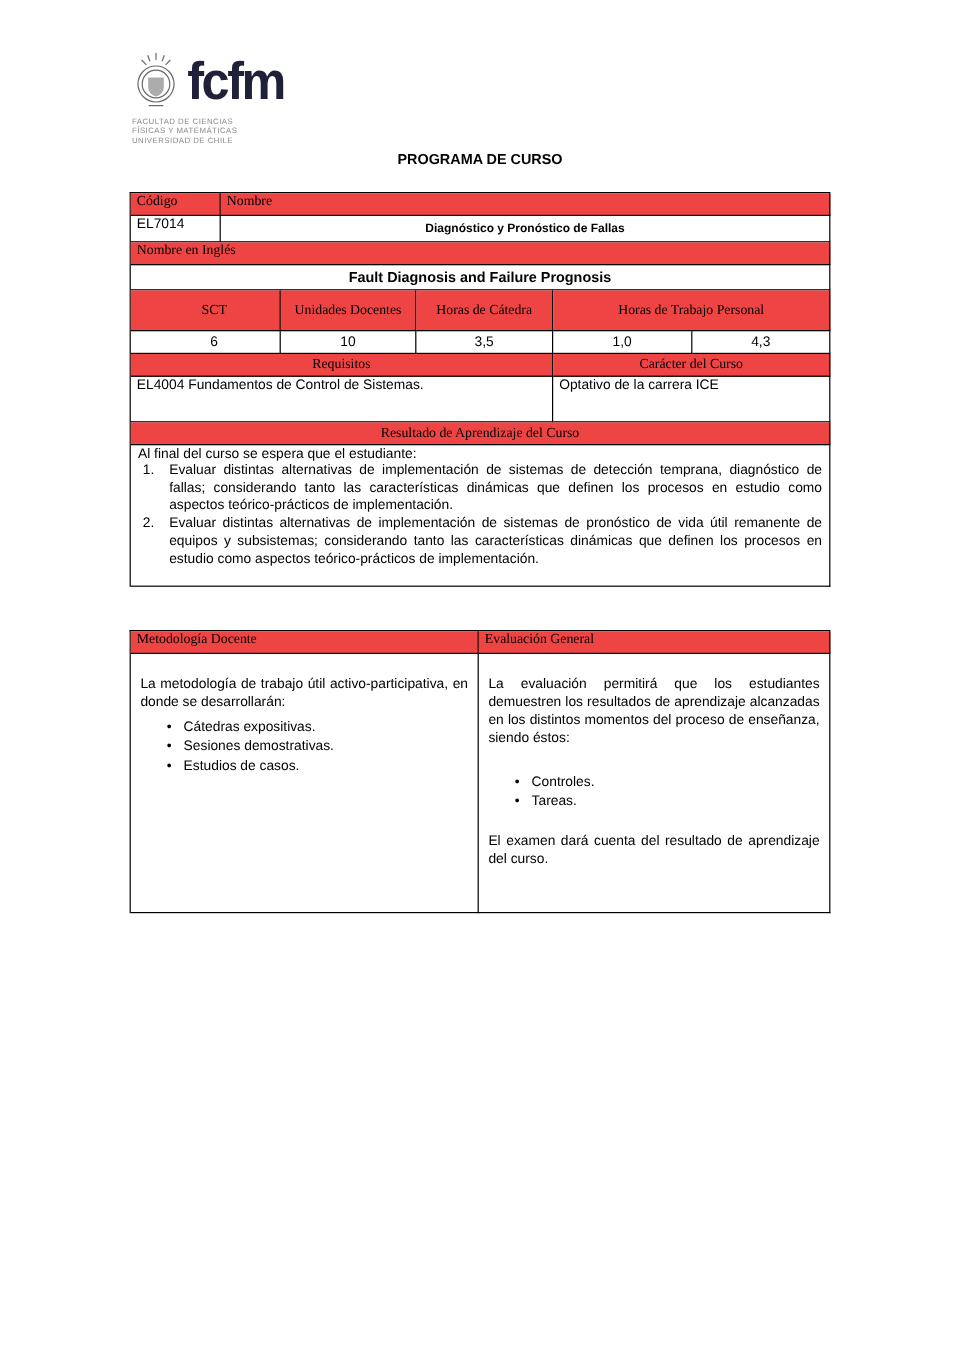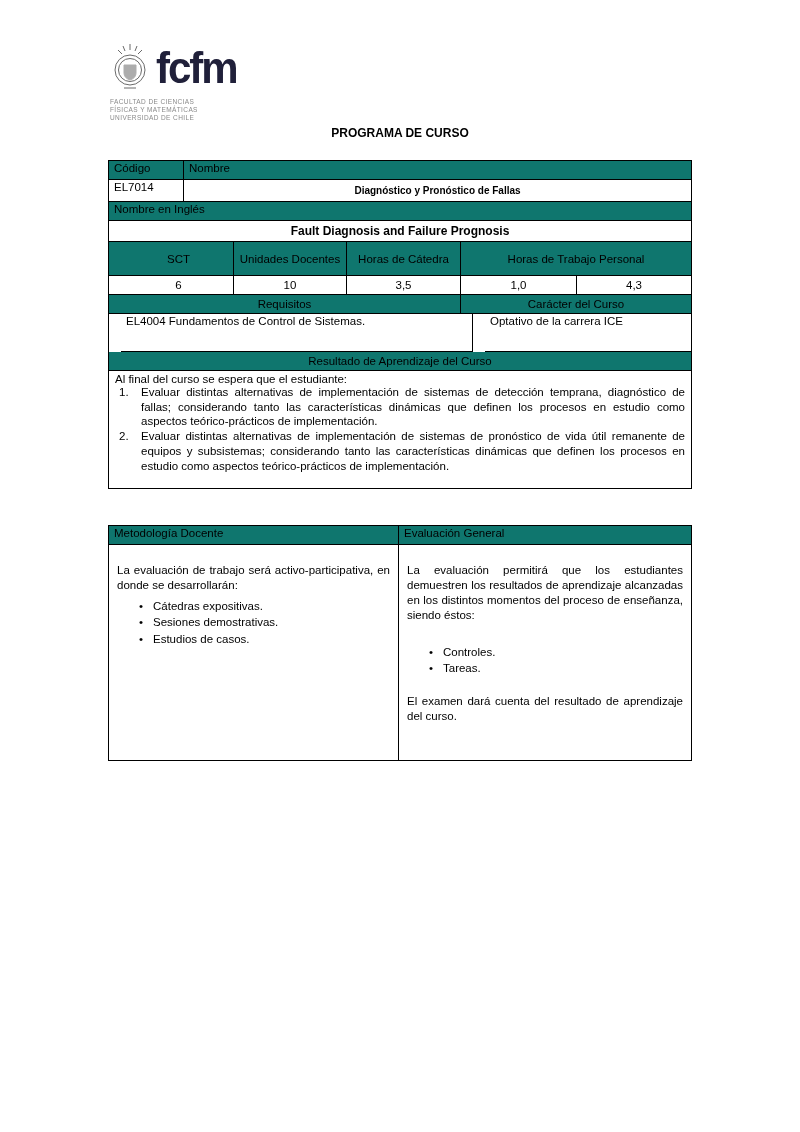--- a/index.html
+++ b/index.html
@@ -21,28 +21,28 @@
     position:absolute;left:0;top:126px;width:100%;text-align:center;
     font-size:12px;font-weight:bold;
   }
   
   .tbl{position:absolute;left:108px;width:584px;border-top:1px solid #000;border-left:1px solid #000;box-sizing:border-box;font-size:11.5px;}
   .row{display:flex;}
   .cell{
     border-right:1px solid #000;border-bottom:1px solid #000;
     box-sizing:border-box;padding:1px 5px;overflow:hidden;
   }
-  .gray{background:#0f766e;}
+  .gray{background:#ef4444;font-family:Liberation Serif, serif;}
   .c{display:flex;align-items:center;justify-content:center;text-align:center;}
   .bold{font-weight:bold;}
   .grow{flex:1 1 auto;}
   .just{text-align:justify;}
   
   .t1{top:160px;}
-  .h19{height:19px;} .h22{height:22px;} .h21{height:21px;} .h34{height:34px;} .h38{height:38px;margin-left:12px;}
+  .h19{height:19px;} .h22{height:22px;} .h21{height:21px;} .h34{height:34px;} .h38{height:38px;}
   .w75{width:75px;flex:0 0 75px;}
   .w125{width:125px;flex:0 0 125px;padding-left:20px;}
   .w113{width:113px;flex:0 0 113px;}
   .w114{width:114px;flex:0 0 114px;}
   .w116{width:116px;flex:0 0 116px;}
   .w352{width:352px;flex:0 0 352px;}
   .coursename{font-size:10px;}
   .engname{font-size:12px;}
   .outcomes-cell{min-height:118px;display:block;padding:2px 6px 6px 6px;}
   ol.outcomes{margin:0;padding:0;list-style:none;counter-reset:item;}
@@ -155,21 +155,21 @@
   <div class="tbl t2">
 
     <div class="row">
       <div class="cell gray w290 h19">Metodología Docente</div>
       <div class="cell gray grow h19">Evaluación General</div>
     </div>
 
     <div class="row">
 
       <div class="cell w290 body-cell">
-        <div class="just">La evaluación de trabajo será activo-participativa, en donde se desarrollarán:</div>
+        <div class="just">La metodología de trabajo útil activo-participativa, en donde se desarrollarán:</div>
         <ul class="dots">
           <li>Cátedras expositivas.</li>
           <li>Sesiones demostrativas.</li>
           <li>Estudios de casos.</li>
         </ul>
       </div>
 
       <div class="cell grow body-cell">
         <div class="just">La evaluación permitirá que los estudiantes demuestren los resultados de aprendizaje alcanzadas en los distintos momentos del proceso de enseñanza, siendo éstos:</div>
         <div class="spacer"></div>

